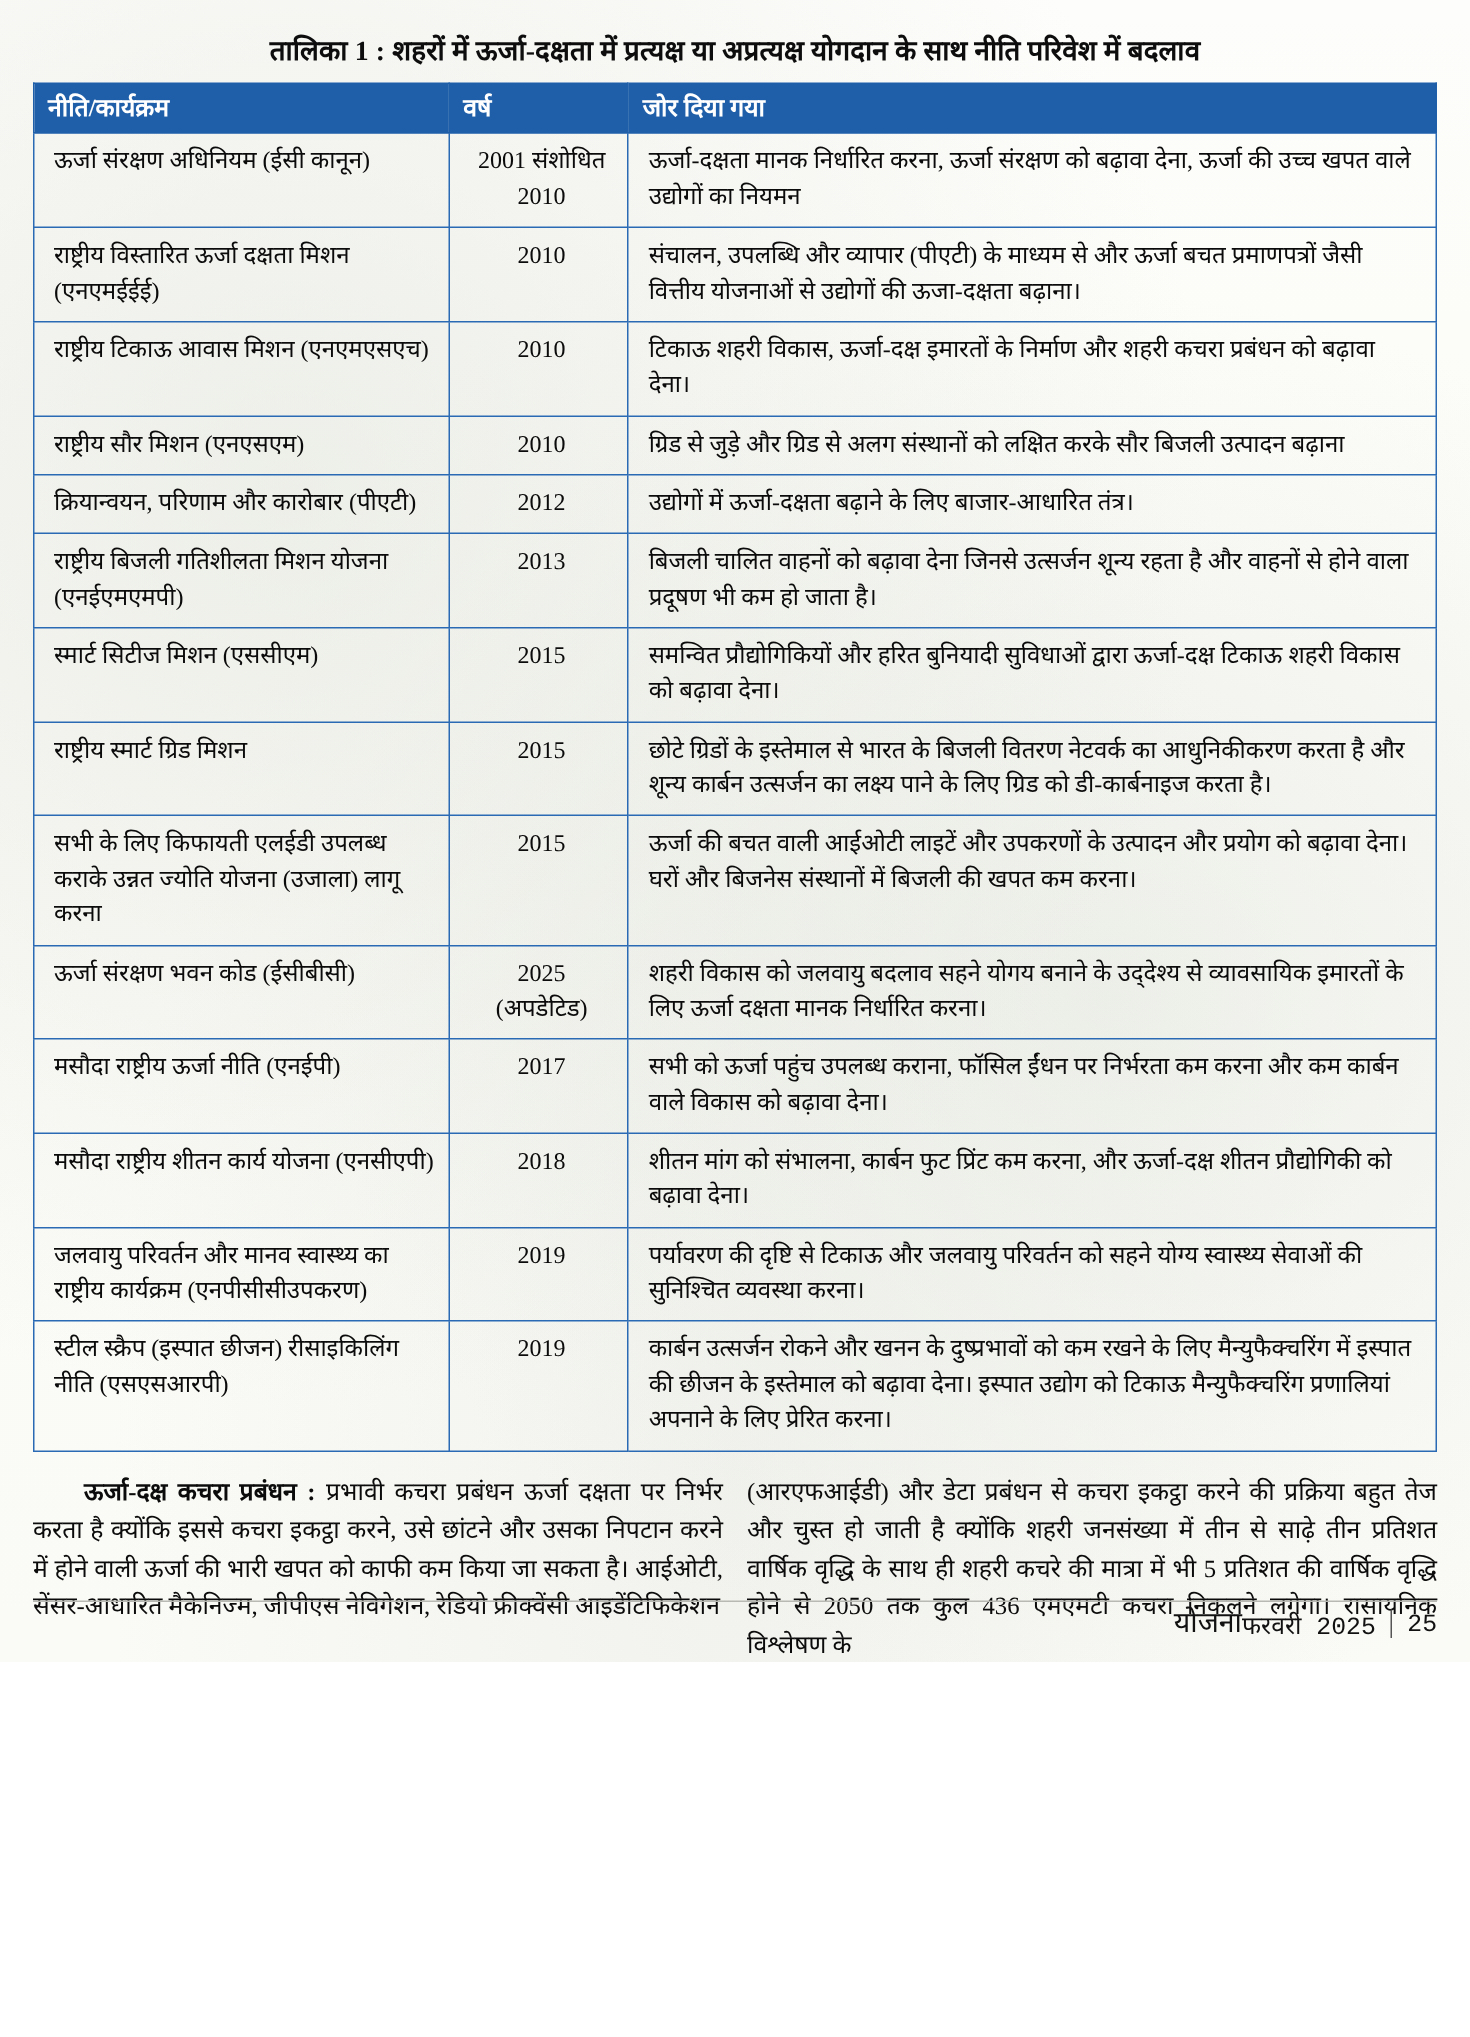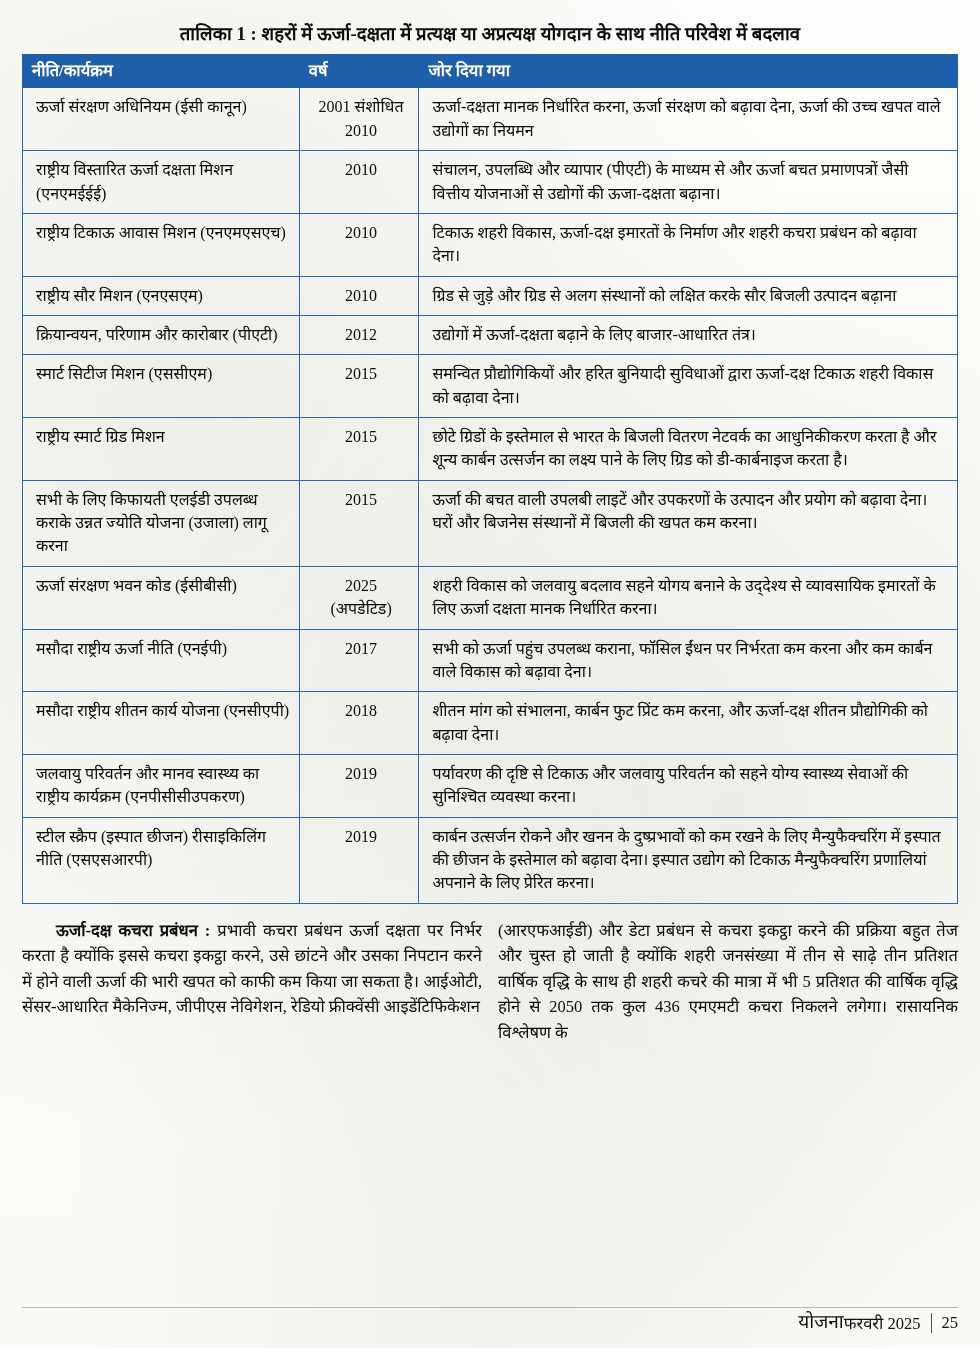--- a/index.html
+++ b/index.html
@@ -10,21 +10,21 @@
   body {
     width: 980px;
     height: 1358px;
     font-family: "Liberation Serif", "DejaVu Serif", serif;
     color: #111;
     position: relative;
     overflow: hidden;
   }
   .page {
     width: 980px;
-    height: 1348px;
+    height: 1108px;
     box-sizing: border-box;
     padding: 18px 22px 10px 22px;
     position: relative;
     background:
       linear-gradient(180deg, #fdfdfb 0%, #fbfbf7 40%, #fafaf6 100%);
   }
   
   .page:before {
     content: "";
     position: absolute;
@@ -110,20 +110,21 @@
   .footer .brand {
     font-size: 19px;
     font-weight: normal;
     color: #111;
   }
   .footer .right {
     display: flex;
     align-items: center;
     gap: 10px;
     font-size: 16.5px;
+    font-family: Liberation Mono, monospace;
   }
   .footer .page-no {
     border-left: 1px solid #555;
     padding-left: 10px;
   }
   .footer-rule {
     position: absolute;
     left: 22px;
     right: 22px;
     bottom: 40px;
@@ -173,33 +174,38 @@
           <td class="policy-name">राष्ट्रीय सौर मिशन (एनएसएम)</td>
           <td class="year">2010</td>
           <td class="focus">ग्रिड से जुड़े और ग्रिड से अलग संस्थानों को लक्षित करके सौर बिजली उत्पादन बढ़ाना</td>
         </tr>
         <tr>
           <td class="policy-name">क्रियान्वयन, परिणाम और कारोबार (पीएटी)</td>
           <td class="year">2012</td>
           <td class="focus">उद्योगों में ऊर्जा-दक्षता बढ़ाने के लिए बाजार-आधारित तंत्र।</td>
         </tr>
         <tr>
+          <td class="policy-name">राष्ट्रीय बिजली गतिशीलता मिशन योजना (एनईएमएमपी)</td>
+          <td class="year">2013</td>
+          <td class="focus">बिजली चालित वाहनों को बढ़ावा देना जिनसे उत्सर्जन शून्य रहता है और वाहनों से होने वाला प्रदूषण भी कम हो जाता है।</td>
+        </tr>
+        <tr>
           <td class="policy-name">स्मार्ट सिटीज मिशन (एससीएम)</td>
           <td class="year">2015</td>
           <td class="focus">समन्वित प्रौद्योगिकियों और हरित बुनियादी सुविधाओं द्वारा ऊर्जा-दक्ष टिकाऊ शहरी विकास को बढ़ावा देना।</td>
         </tr>
         <tr>
           <td class="policy-name">राष्ट्रीय स्मार्ट ग्रिड मिशन</td>
           <td class="year">2015</td>
           <td class="focus">छोटे ग्रिडों के इस्तेमाल से भारत के बिजली वितरण नेटवर्क का आधुनिकीकरण करता है और शून्य कार्बन उत्सर्जन का लक्ष्य पाने के लिए ग्रिड को डी-कार्बनाइज करता है।</td>
         </tr>
         <tr>
           <td class="policy-name">सभी के लिए किफायती एलईडी उपलब्ध कराके उन्नत ज्योति योजना (उजाला) लागू करना</td>
           <td class="year">2015</td>
-          <td class="focus">ऊर्जा की बचत वाली उपलबी लाइटें और उपकरणों के उत्पादन और प्रयोग को बढ़ावा देना। घरों और बिजनेस संस्थानों में बिजली की खपत कम करना।</td>
+          <td class="focus">ऊर्जा की बचत वाली आईओटी लाइटें और उपकरणों के उत्पादन और प्रयोग को बढ़ावा देना। घरों और बिजनेस संस्थानों में बिजली की खपत कम करना।</td>
         </tr>
         <tr>
           <td class="policy-name">ऊर्जा संरक्षण भवन कोड (ईसीबीसी)</td>
           <td class="year">2025 (अपडेटिड)</td>
           <td class="focus">शहरी विकास को जलवायु बदलाव सहने योगय बनाने के उद्‌देश्य से व्यावसायिक इमारतों के लिए ऊर्जा दक्षता मानक निर्धारित करना।</td>
         </tr>
         <tr>
           <td class="policy-name">मसौदा राष्ट्रीय ऊर्जा नीति (एनईपी)</td>
           <td class="year">2017</td>
           <td class="focus">सभी को ऊर्जा पहुंच उपलब्ध कराना, फॉसिल ईंधन पर निर्भरता कम करना और कम कार्बन वाले विकास को बढ़ावा देना।</td>

